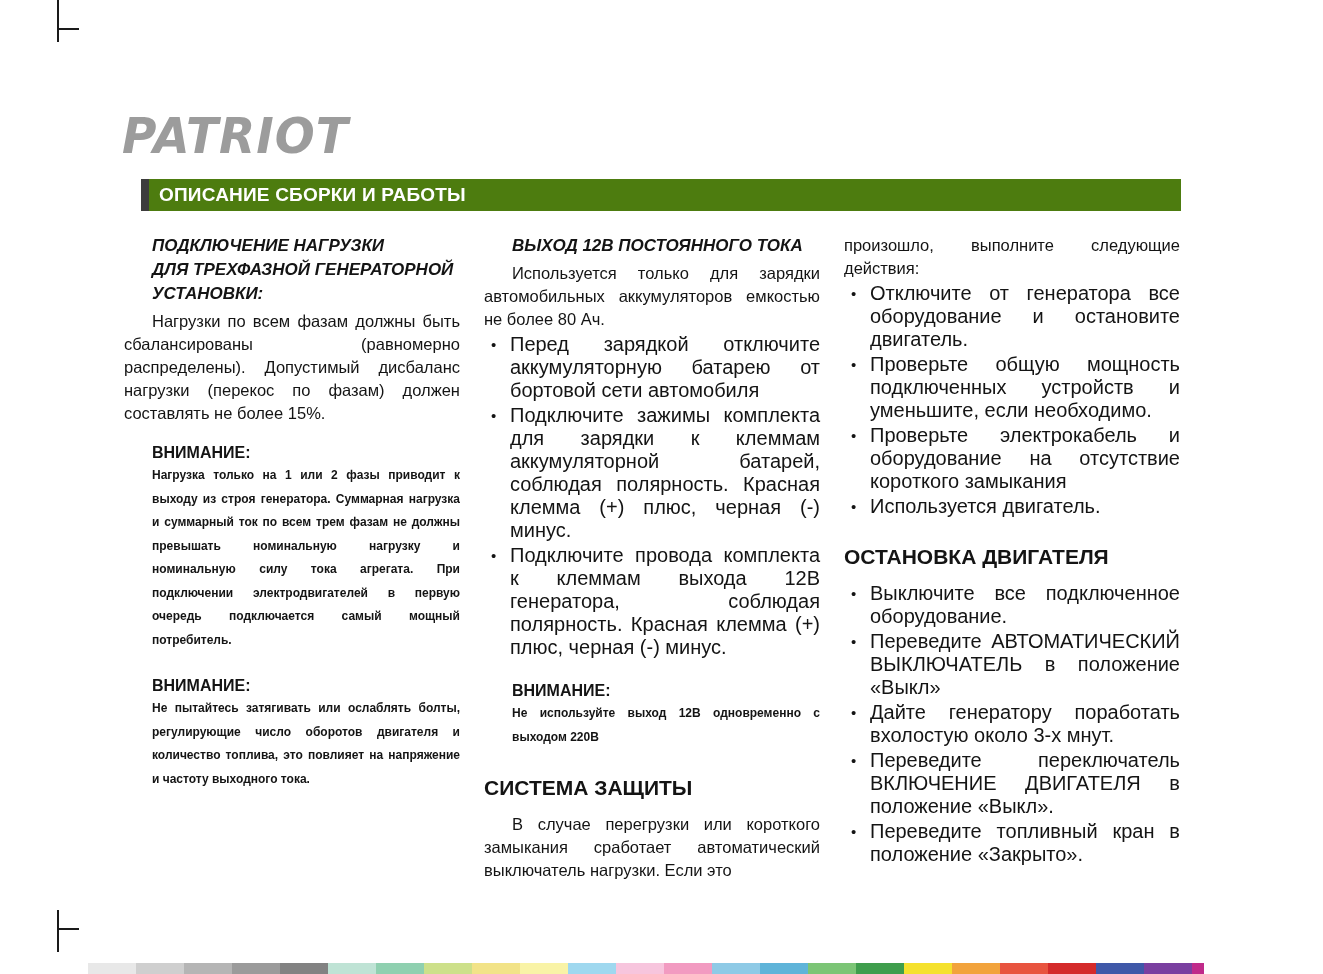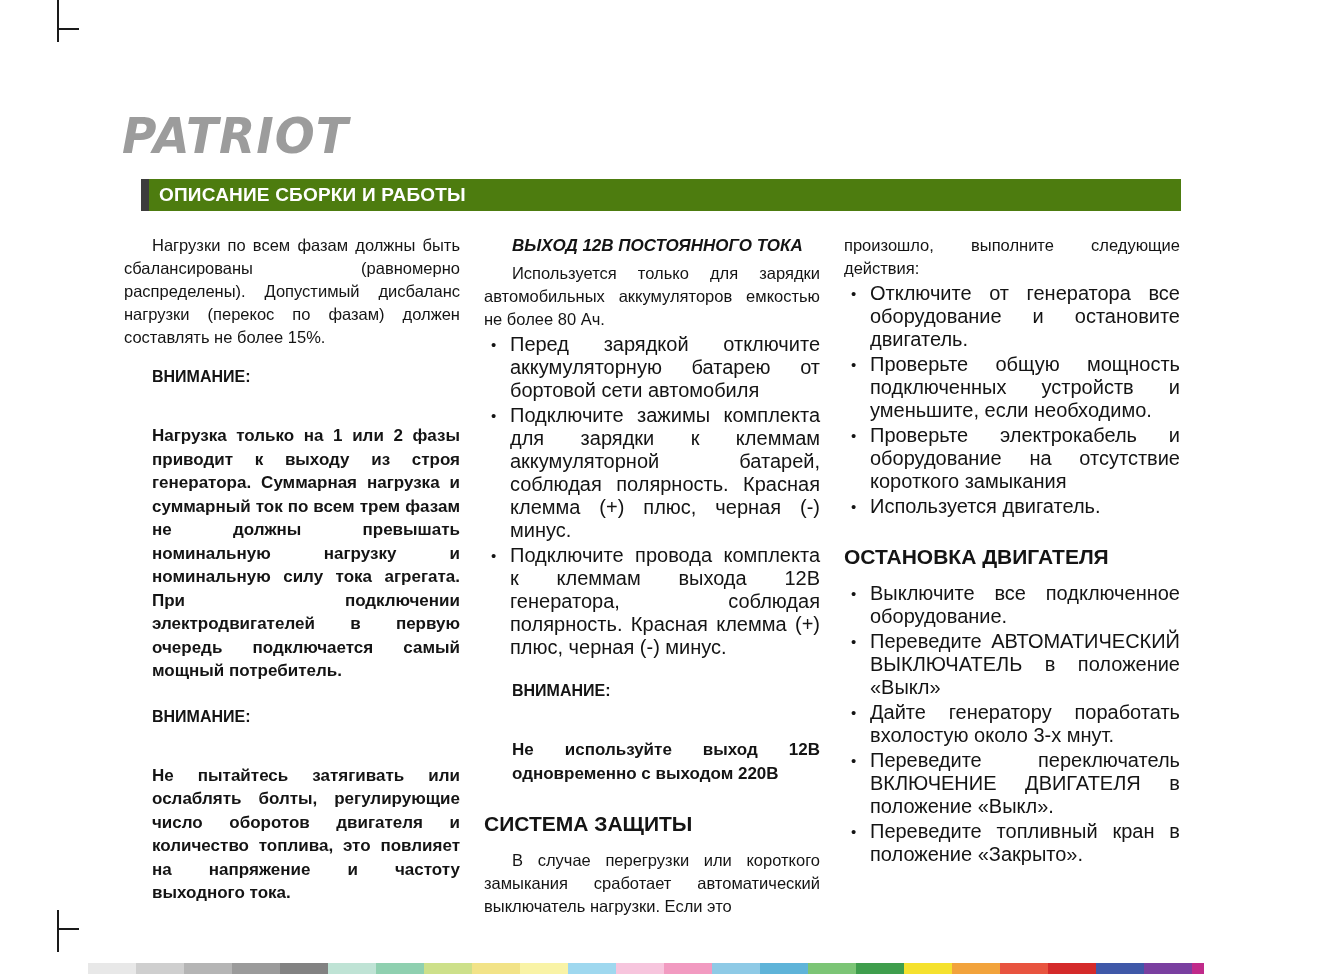--- a/index.html
+++ b/index.html
@@ -50,21 +50,21 @@
   }
   .body{
     font-size:16.5px;line-height:23px;text-align:justify;
     margin:0 0 0 0;
   }
   .ind{text-indent:28px;}
   .mb{margin-bottom:16px;}
 
   .warning{margin:0 0 22px 28px;text-align:justify;}
   .w-label{font-weight:bold;font-size:16px;line-height:23px;}
-  .w-text{font-weight:bold;font-size:17px;line-height:23.5px;text-align:justify;margin-top:36px;}
+  .w-text{font-weight:bold;font-size:12px;line-height:23.5px;text-align:justify;}
 
   .h-section{
     font-size:21px;font-weight:bold;margin:26px 0 12px 0;line-height:26px;
   }
 
   ul.bullets{list-style:none;margin:2px 0 0 0;padding:0;}
   ul.bullets li{
     position:relative;padding-left:26px;margin:0 0 2px 0;
     font-size:20px;line-height:23px;text-align:justify;
   }
@@ -97,20 +97,23 @@
   <div class="logo">PATRIOT</div>
 
   <div class="section-bar">
     <span class="bar-accent"></span>
     <span class="bar-title">ОПИСАНИЕ СБОРКИ И РАБОТЫ</span>
   </div>
 
   <div class="columns">
 
     <div class="col">
+      <h3 class="h-italic">ПОДКЛЮЧЕНИЕ НАГРУЗКИ
+ДЛЯ ТРЕХФАЗНОЙ ГЕНЕРАТОРНОЙ
+УСТАНОВКИ:</h3>
       <p class="body ind mb">Нагрузки по всем фазам должны быть сбалансированы (равномерно распределены). Допустимый дисбаланс нагрузки (перекос по фазам) должен составлять не более 15%.</p>
 
       <div class="warning">
         <div class="w-label">ВНИМАНИЕ:</div>
         <div class="w-text">Нагрузка только на 1 или 2 фазы приводит к выходу из строя генератора. Суммарная нагрузка и суммарный ток по всем трем фазам не должны превышать номинальную нагрузку и номинальную силу тока агрегата. При подключении электродвигателей в первую очередь подключается самый мощный потребитель.</div>
       </div>
 
       <div class="warning">
         <div class="w-label">ВНИМАНИЕ:</div>
         <div class="w-text">Не пытайтесь затягивать или ослаблять болты, регулирующие число оборотов двигателя и количество топлива, это повлияет на напряжение и частоту выходного тока.</div>

